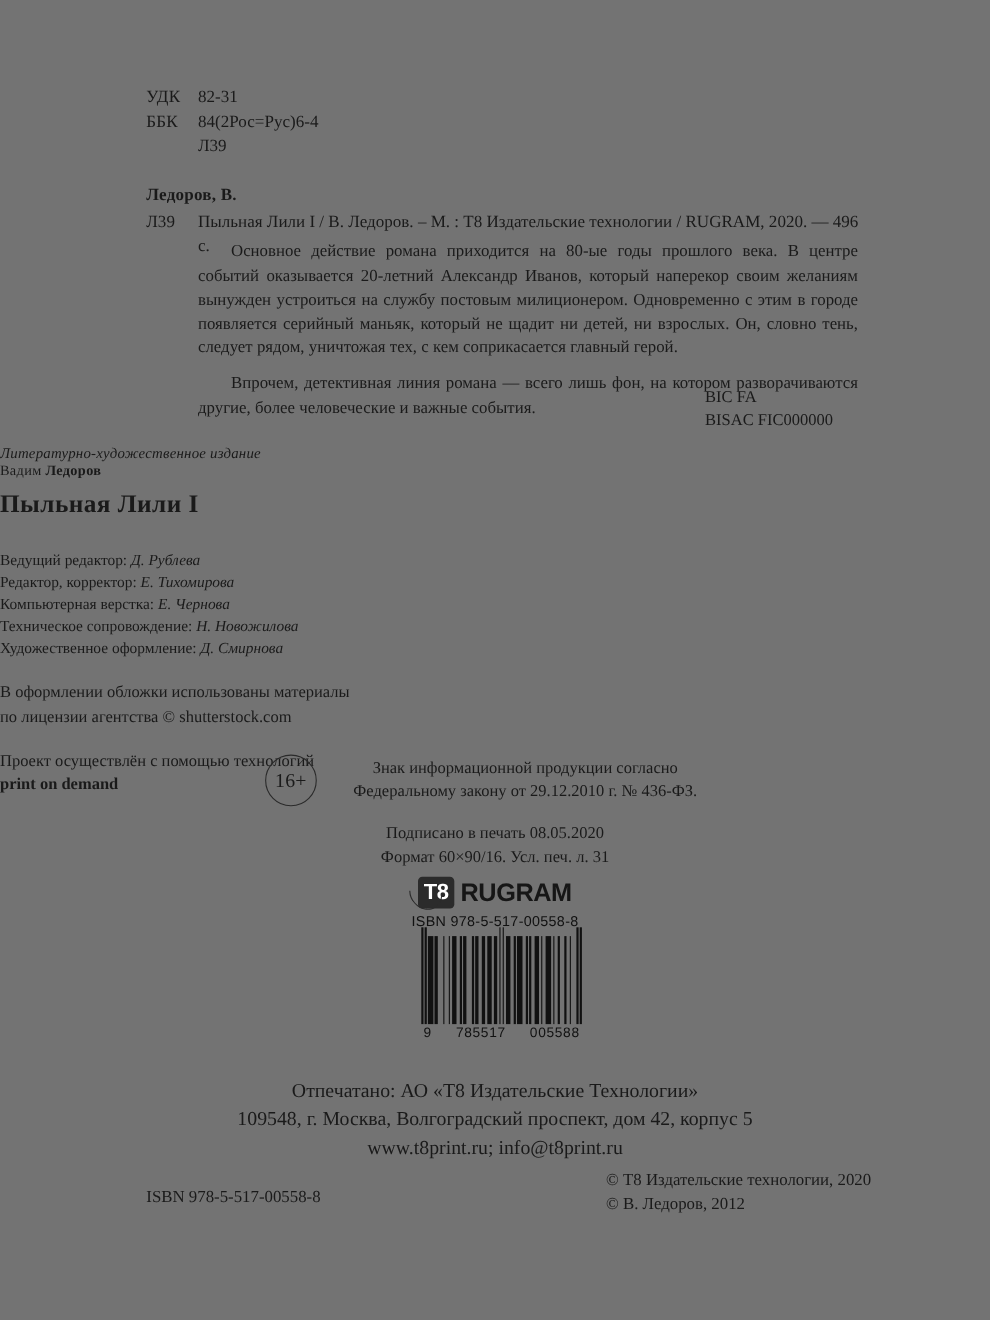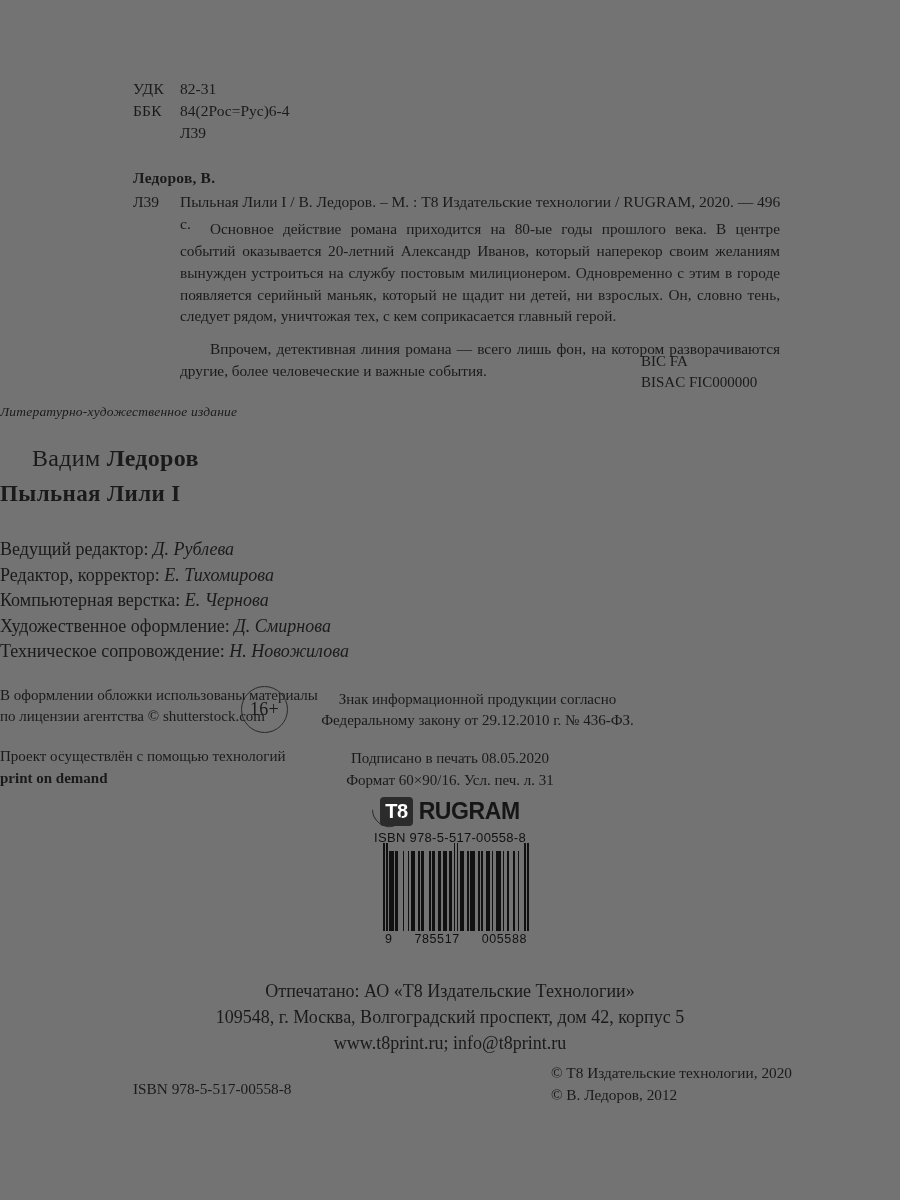--- a/index.html
+++ b/index.html
@@ -94,36 +94,34 @@
     left: 0;
     right: 0;
     top: 404px;
   }
   .edition-kind {
     font-style: italic;
     font-size: 13.5px;
     letter-spacing: 0.2px;
   }
   .book-author {
-    margin-top: 25px;
-    font-size: 24px;
+    font-size: 13px;
     letter-spacing: 0.3px;
-    padding-left: 32px;
   }
   .book-author .sur { font-weight: bold; }
   .book-title {
     margin-top: 9px;
     font-size: 23px;
     font-weight: bold;
     letter-spacing: 0.4px;
   }
 
   .credits {
     margin-top: 30px;
-    font-size: 18px;
+    font-size: 14px;
     line-height: 1.42;
   }
   .credits .nm { font-style: italic; }
 
   .cover-note {
     margin-top: 20px;
     font-size: 15px;
     line-height: 1.42;
   }
   .pod-note {
@@ -326,24 +324,24 @@
       <div>
         <span>Ведущий редактор: </span><span class="nm">Д. Рублева</span>
       </div>
       <div>
         <span>Редактор, корректор: </span><span class="nm">Е. Тихомирова</span>
       </div>
       <div>
         <span>Компьютерная верстка: </span><span class="nm">Е. Чернова</span>
       </div>
       <div>
+        <span>Техническое сопровождение: </span><span class="nm">Н. Новожилова</span>
+      </div>
+      <div>
         <span>Художественное оформление: </span><span class="nm">Д. Смирнова</span>
-      </div>
-      <div>
-        <span>Техническое сопровождение: </span><span class="nm">Н. Новожилова</span>
       </div>
     </div>
 
     <div class="cover-note">
       <div>В оформлении обложки использованы материалы</div>
       <div>по лицензии агентства © shutterstock.com</div>
     </div>
 
     <div class="pod-note">
       <div>Проект осуществлён с помощью технологий</div>

